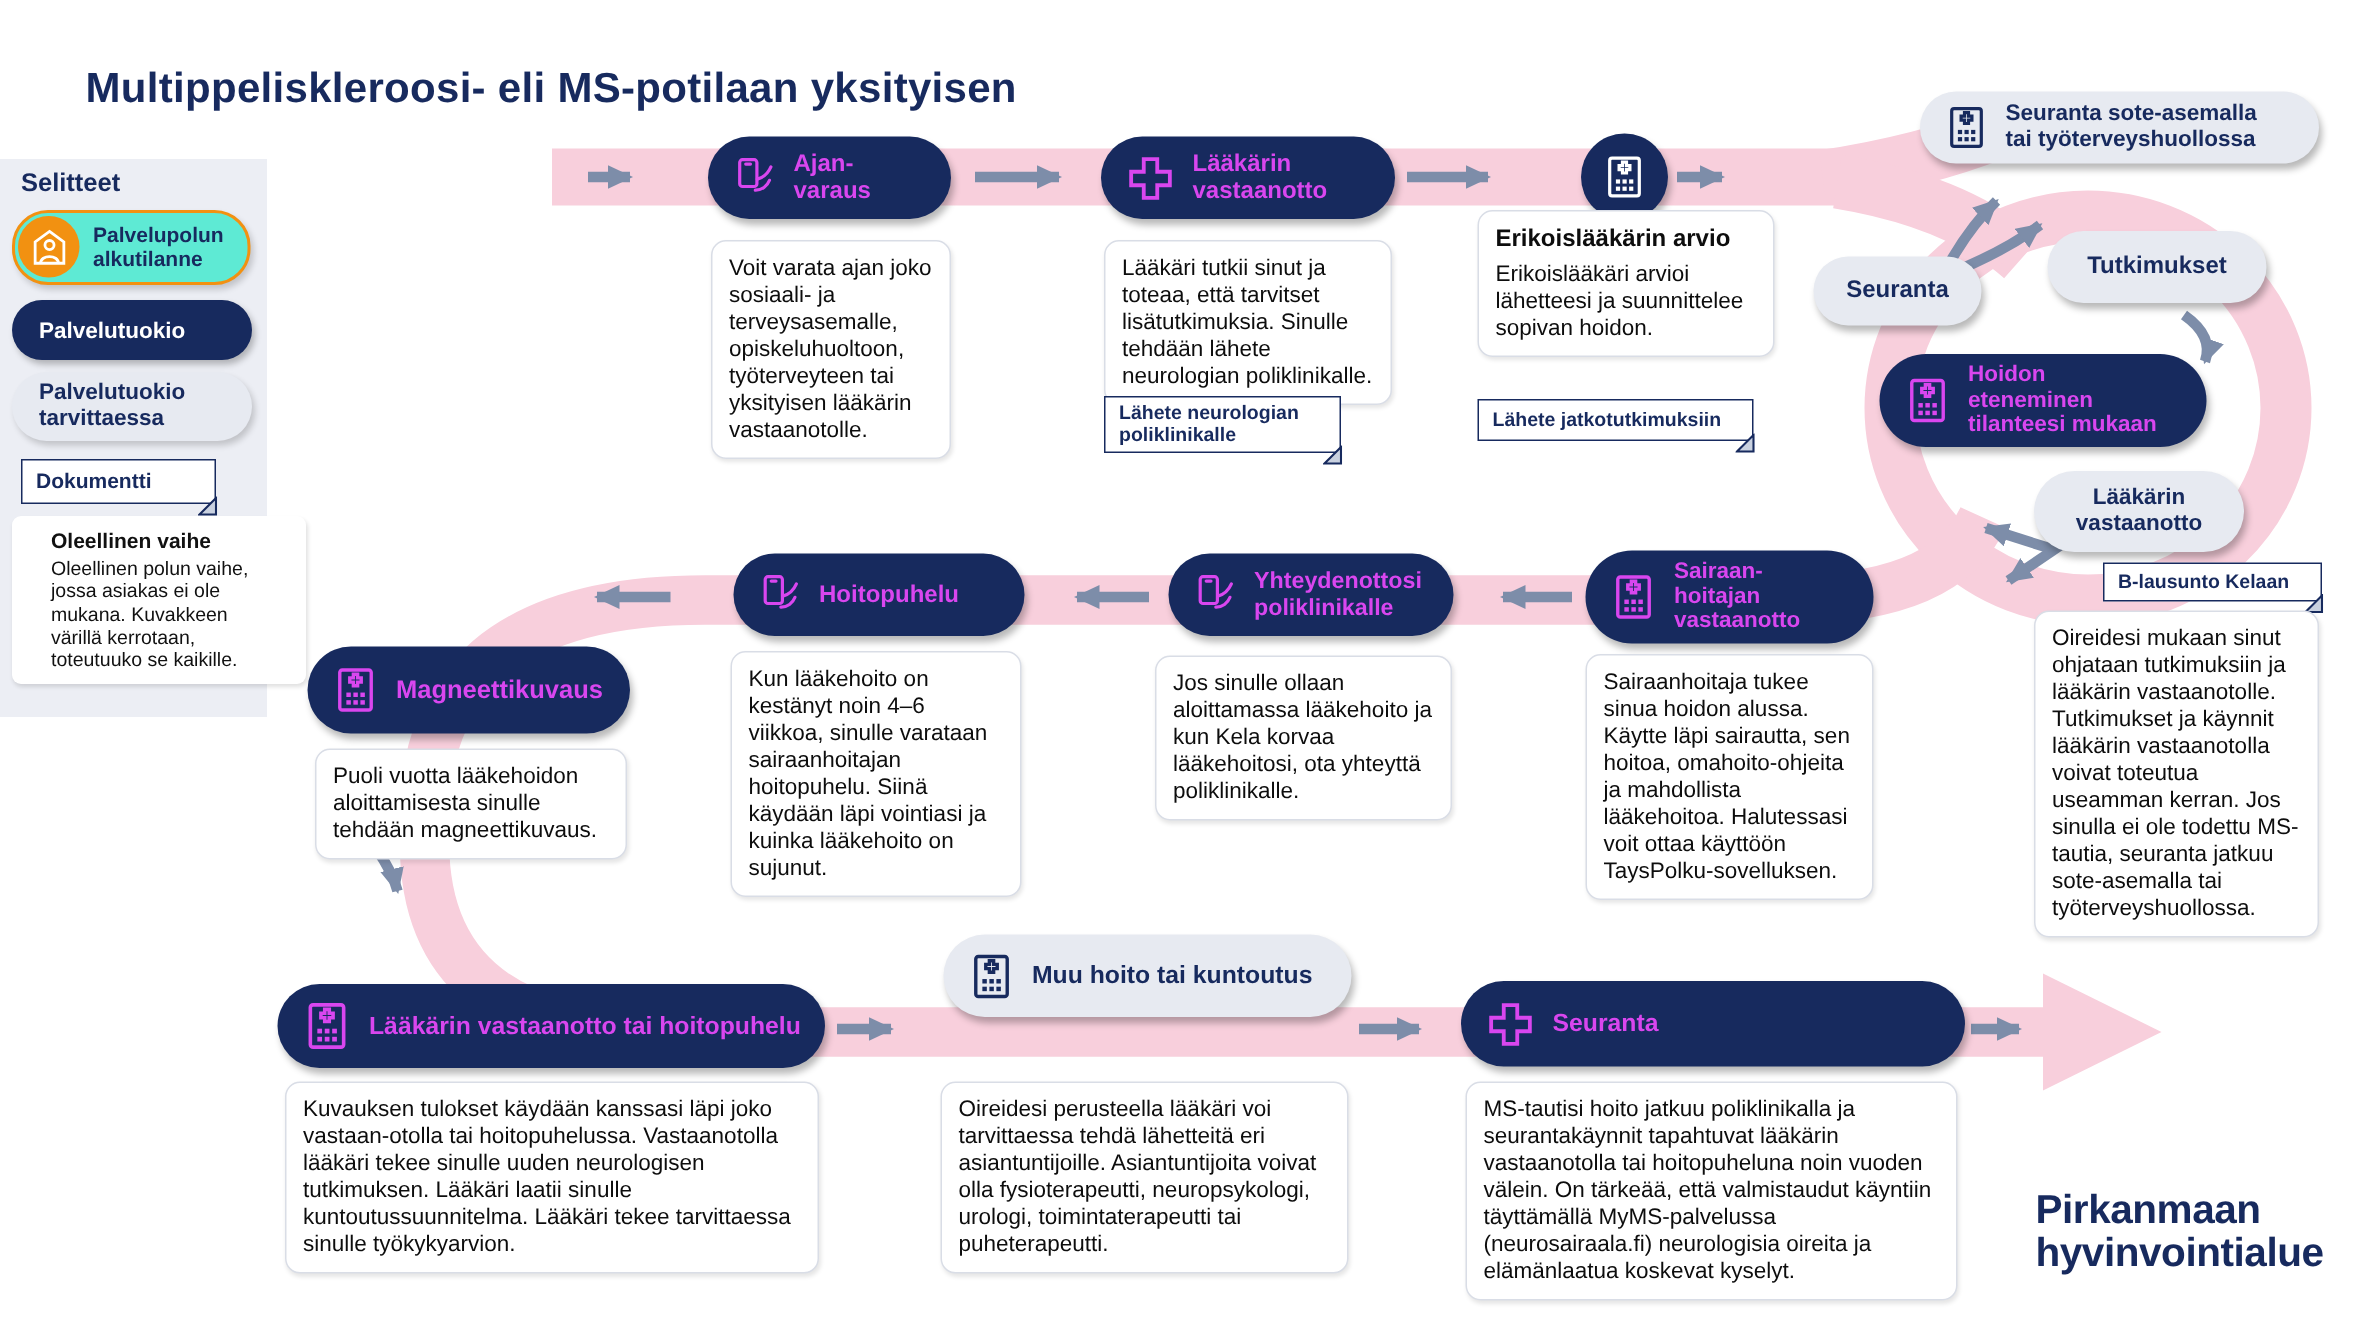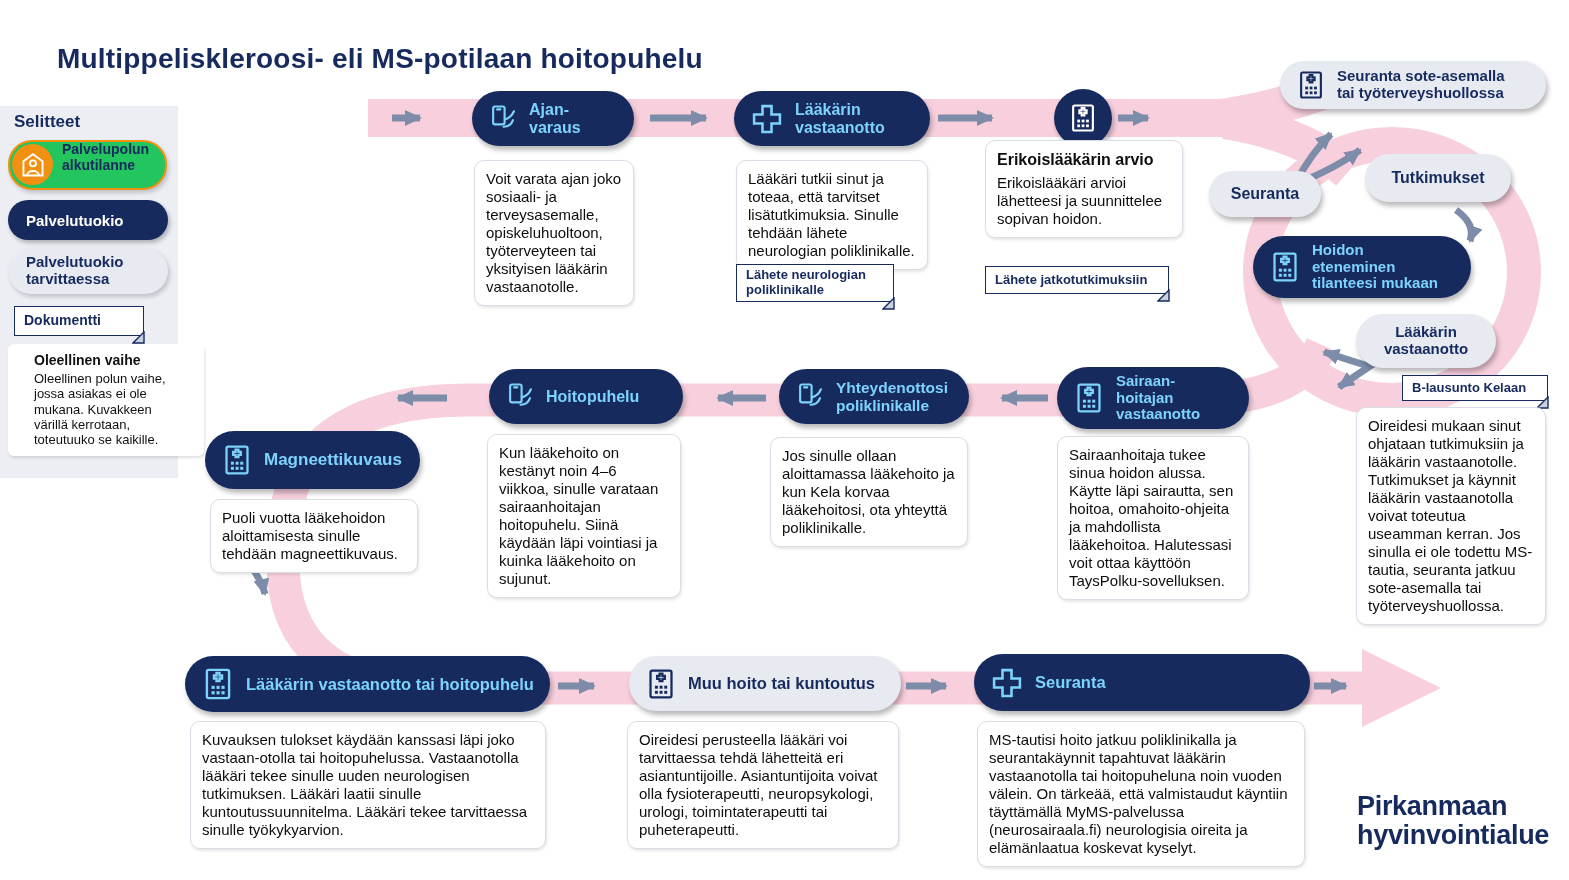--- a/index.html
+++ b/index.html
@@ -3,38 +3,38 @@
 <meta charset="utf-8">
 <style>
   html,body{margin:0;padding:0;background:#fff;}
   #stage{position:relative;width:1569px;height:880px;background:#ffffff;overflow:hidden;
          font-family:"Liberation Sans",sans-serif;color:#111;}
   .abs{position:absolute;}
   .main-title{position:absolute;left:57px;top:24px;font-size:28px;font-weight:bold;color:#172A5E;letter-spacing:.2px;}
   
   .legend{position:absolute;left:0;top:106px;width:178px;height:372px;background:#ECEEF4;}
   .legend-heading{position:absolute;left:14px;top:6px;font-size:17px;font-weight:bold;color:#172A5E;}
-  .legend-start{position:absolute;left:8px;top:34px;width:155px;height:46px;background:#22c55e;border:2.5px solid #F29111;
-        border-radius:24px;display:flex;align-items:flex-start;box-shadow:2px 3px 4px rgba(0,0,0,.18);}
+  .legend-start{position:absolute;left:8px;top:34px;width:155px;height:46px;background:#5eead4;border:2.5px solid #F29111;
+        border-radius:24px;display:flex;align-items:center;box-shadow:2px 3px 4px rgba(0,0,0,.18);}
   .legend-start .circ{position:absolute;left:2px;top:2px;width:41px;height:41px;background:#F29111;border-radius:50%;
         display:flex;align-items:center;justify-content:center;color:#fff;}
   .legend-start .lbl{margin-left:52px;font-size:14px;font-weight:bold;color:#172A5E;line-height:1.12;}
   .legend-tuokio{position:absolute;left:8px;top:94px;width:160px;height:40px;background:#172A5E;border-radius:20px;
         display:flex;align-items:center;box-shadow:2px 3px 4px rgba(0,0,0,.25);}
   .legend-tuokio .lbl{margin-left:18px;font-size:15px;font-weight:bold;color:#fff;}
   .legend-tarv{position:absolute;left:8px;top:142px;width:160px;height:46px;background:#E7EAF1;border-radius:23px;
         display:flex;align-items:center;box-shadow:2px 3px 4px rgba(0,0,0,.18);}
   .legend-tarv .lbl{margin-left:18px;font-size:15px;font-weight:bold;color:#172A5E;line-height:1.12;}
   .legend-vaihe{position:absolute;left:8px;top:238px;width:144px;background:#fff;border-radius:6px;padding:8px 26px;
         box-shadow:1px 2px 3px rgba(0,0,0,.12);}
   .legend-vaihe .t{font-size:14px;font-weight:bold;margin-bottom:3px;}
   .legend-vaihe .x{font-size:13px;line-height:1.18;}
   
   .pill{position:absolute;display:flex;align-items:center;box-shadow:2px 4px 5px rgba(0,0,0,.28);}
-  .pill.navy{background:#172A5E;color:#7dd3fc;}
+  .pill.navy{background:#172A5E;color:#d946ef;}
   .pill.gray{background:#E7EAF1;color:#172A5E;}
   .pill .icon{flex:0 0 auto;margin:0 10px 0 15px;}
   .pill .lbl{font-weight:bold;font-size:16px;line-height:1.12;}
   .pill.center{justify-content:center;}
   .pill.center .lbl{text-align:center;}
   .pre{white-space:pre-line;}
   .icon{width:34px;height:34px;}
   .note{position:absolute;background:#fff;border:1px solid #D9DDE6;border-radius:10px;padding:9px 11px;
         font-size:15px;line-height:1.2;color:#0d0d0d;box-shadow:1px 2px 3px rgba(0,0,0,.10);}
   .note .nt{font-weight:bold;font-size:16px;color:#0d0d0d;margin-bottom:5px;}
@@ -124,21 +124,21 @@
       <path d="M 1048 398 L 1002 398"></path>
       <path d="M 766 398 L 718 398"></path>
       <path d="M 447 398 L 398 398"></path>
       <path d="M 251 566 Q 262 582 265 594"></path>
       <path d="M 558 686 L 594 686"></path>
       <path d="M 906 686 L 946 686"></path>
       <path d="M 1314 686 L 1346 686"></path>
     </g>
   </svg>
 
-  <h1 class="main-title">Multippeliskleroosi- eli MS-potilaan hoitopuhelu</h1>
+  <h1 class="main-title">Multippeliskleroosi- eli MS-potilaan yksityisen</h1>
 
   <div class="legend">
     <div class="legend-heading">Selitteet</div>
     <div class="legend-start">
       <span class="circ">
           <svg class="icon" style="width:28px;height:28px">
             <use href="#i-house"></use>
           </svg>
         </span>
       <span class="lbl pre">Palvelupolun
@@ -275,21 +275,21 @@
   <div class="note" style="left:210px;top:499px;width:184px">Puoli vuotta lääkehoidon aloittamisesta sinulle tehdään magneettikuvaus.</div>
 
   <div class="pill navy" style="left:185px;top:656px;width:365px;height:56px;border-radius:28px">
     <svg class="icon" style="width:36px;height:36px">
         <use href="#i-hospital"></use>
       </svg>
     <span class="lbl" style="font-size:16.5px">Lääkärin vastaanotto tai hoitopuhelu</span>
   </div>
   <div class="note" style="left:190px;top:721px;width:332px">Kuvauksen tulokset käydään kanssasi läpi joko vastaan-otolla tai hoitopuhelussa. Vastaanotolla lääkäri tekee sinulle uuden neurologisen tutkimuksen. Lääkäri laatii sinulle kuntoutussuunnitelma. Lääkäri tekee tarvittaessa sinulle työkykyarvion.</div>
 
-  <div class="pill gray" style="left:629px;top:656px;width:272px;height:55px;border-radius:28px">
+  <div class="pill gray" style="left:629px;top:623px;width:272px;height:55px;border-radius:28px">
     <svg class="icon" style="width:34px;height:34px">
         <use href="#i-hospital"></use>
       </svg>
     <span class="lbl" style="font-size:16.5px">Muu hoito tai kuntoutus</span>
   </div>
   <div class="note" style="left:627px;top:721px;width:248px">Oireidesi perusteella lääkäri voi tarvittaessa tehdä lähetteitä eri asiantuntijoille. Asiantuntijoita voivat olla fysioterapeutti, neuropsykologi, urologi, toimintaterapeutti tai puheterapeutti.</div>
 
   <div class="pill navy" style="left:974px;top:654px;width:336px;height:57px;border-radius:29px">
     <svg class="icon" style="width:36px;height:36px">
         <use href="#i-cross"></use>

